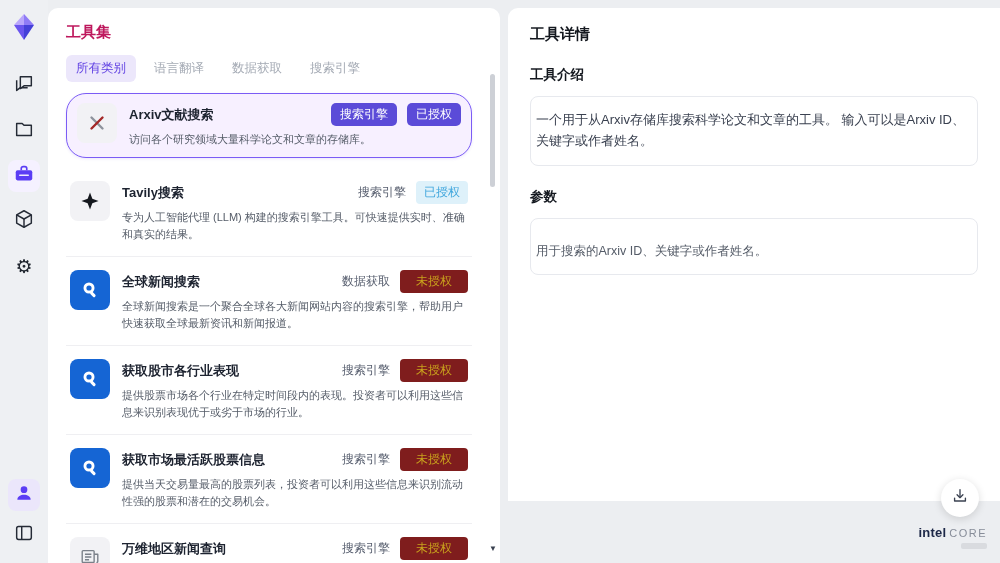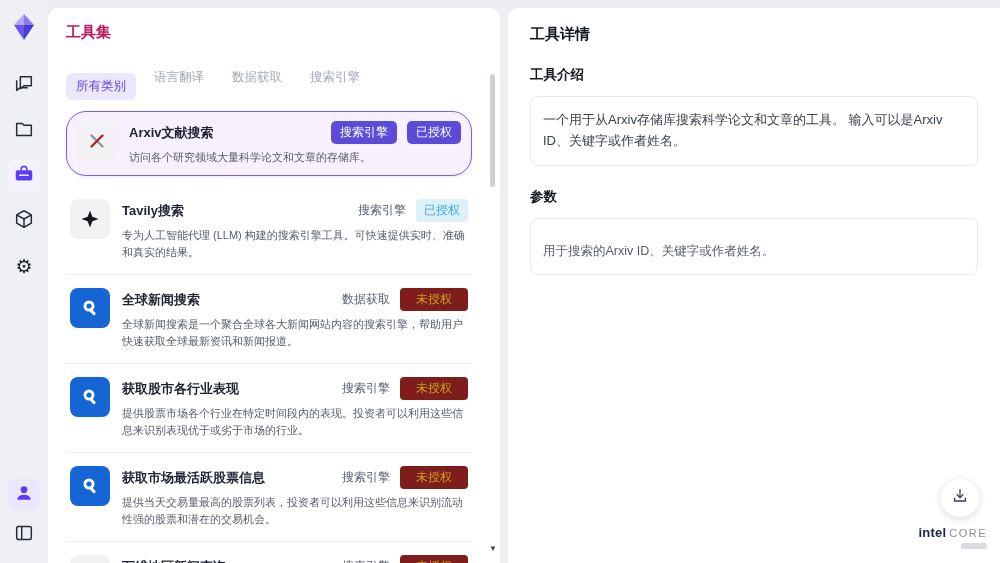--- a/index.html
+++ b/index.html
@@ -28,21 +28,21 @@
 
   
   .list-card {
     position:absolute; left:48px; top:8px; width:452px; height:555px;
     background:#fff; border-radius:10px 10px 0 0;
     padding:15px 18px 0 18px; overflow:hidden;
   }
   .list-title { font-size:15px; font-weight:bold; color:#be185d; }
   .tabs { margin-top:13px; display:flex; gap:8px; align-items:center; }
   .tab { font-size:12.5px; color:#a4aab4; padding:5px 10px; border-radius:6px; cursor:pointer; white-space:nowrap; }
-  .tab.active { background:#ece7fb; color:#6243e3;margin-top:18px; }
+  .tab.active { background:#ece7fb; color:#6243e3; }
 
   .tool-list { margin-top:11px; position:relative; padding-right:10px; }
   .tool-item {
     display:flex; align-items:flex-start;
     padding:13px 4px; border-bottom:1px solid #efeff2; cursor:pointer;
   }
   .tool-item.selected {
     border:1px solid #7b5cf5; background:#f7f0ff; border-radius:20px;
     padding:9px 10px; margin-bottom:10px;
     box-shadow:0 1px 3px rgba(99,67,227,0.12);
@@ -67,27 +67,27 @@
   .scroll-thumb {
     position:absolute; right:5px; top:66px; width:5px; height:113px;
     background:#cdd0d6; border-radius:3px; cursor:pointer;
   }
   .scroll-arrow {
     position:absolute; right:3px; bottom:10px; font-size:8px; color:#3a4150; cursor:pointer;
   }
 
   
   .details-card {
-    position:absolute; left:508px; top:8px; width:492px; height:555px;
+    position:absolute; left:508px; top:8px; width:492px; height:493px;
     background:#fff; border-radius:10px 0 0 0; padding:17px 22px;
   }
   .details-title { font-size:15px; font-weight:bold; color:#14181f; }
   .section-heading { font-size:13.5px; font-weight:bold; color:#14181f; margin-top:22px; }
   .info-box {
-    border:1px solid #e7e9ee; border-radius:8px; padding:13px 12px; margin-top:12px;
+    border:1px solid #e7e9ee; border-radius:8px; padding:13px 5px; margin-top:12px;
     font-size:13px; color:#3a4150; line-height:1.6; background:#fff;
   }
   .param-head { display:flex; align-items:baseline; }
   .param-name { font-size:13px; font-weight:bold; color:#1d2330; }
   .param-type { font-size:11.5px; color:#9aa1ad; margin-left:6px; }
   .param-required { font-size:11.5px; color:#e8506e; margin-left:6px; }
   .param-desc { margin-top:9px; font-size:12.5px; color:#555c68; }
 
   
   .fab {

